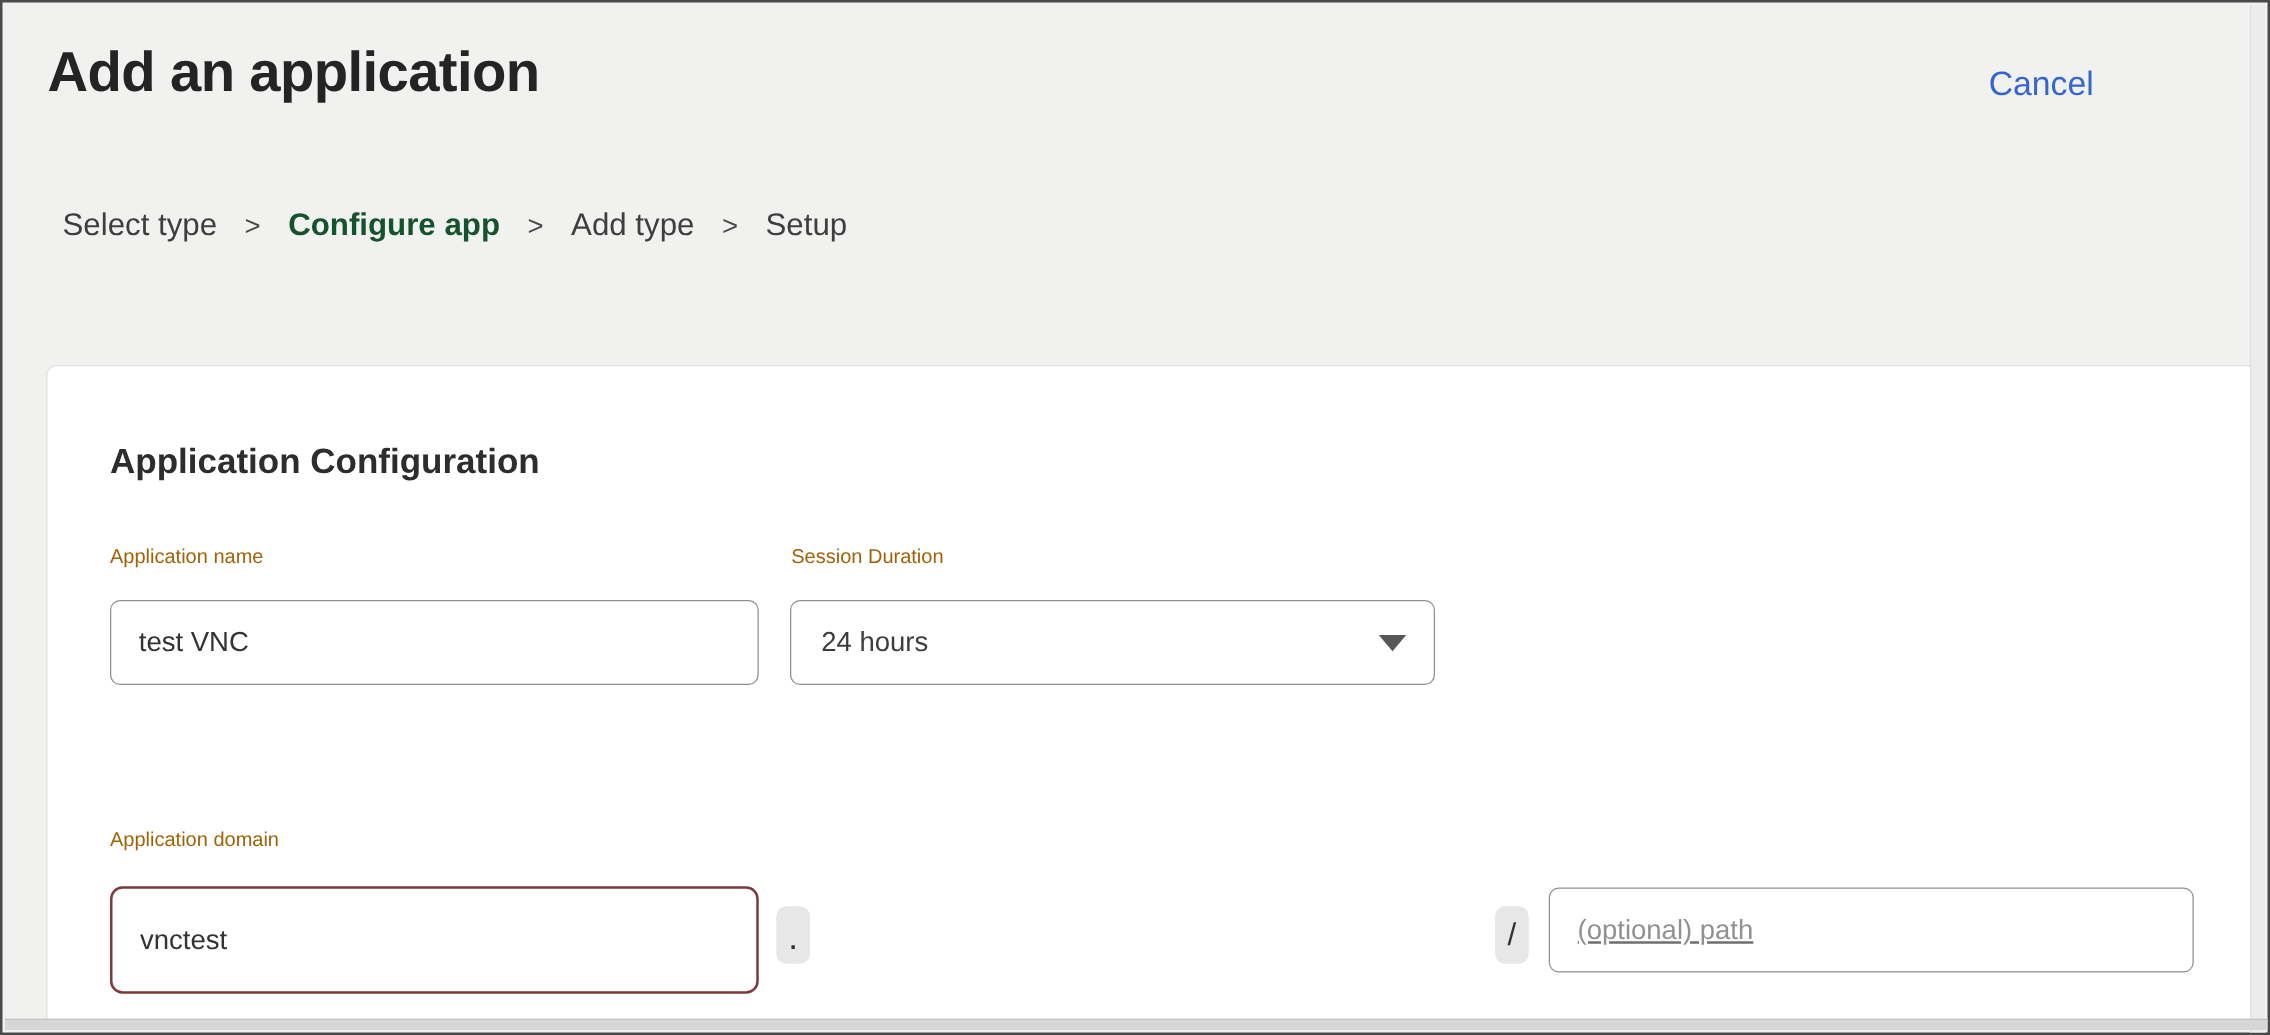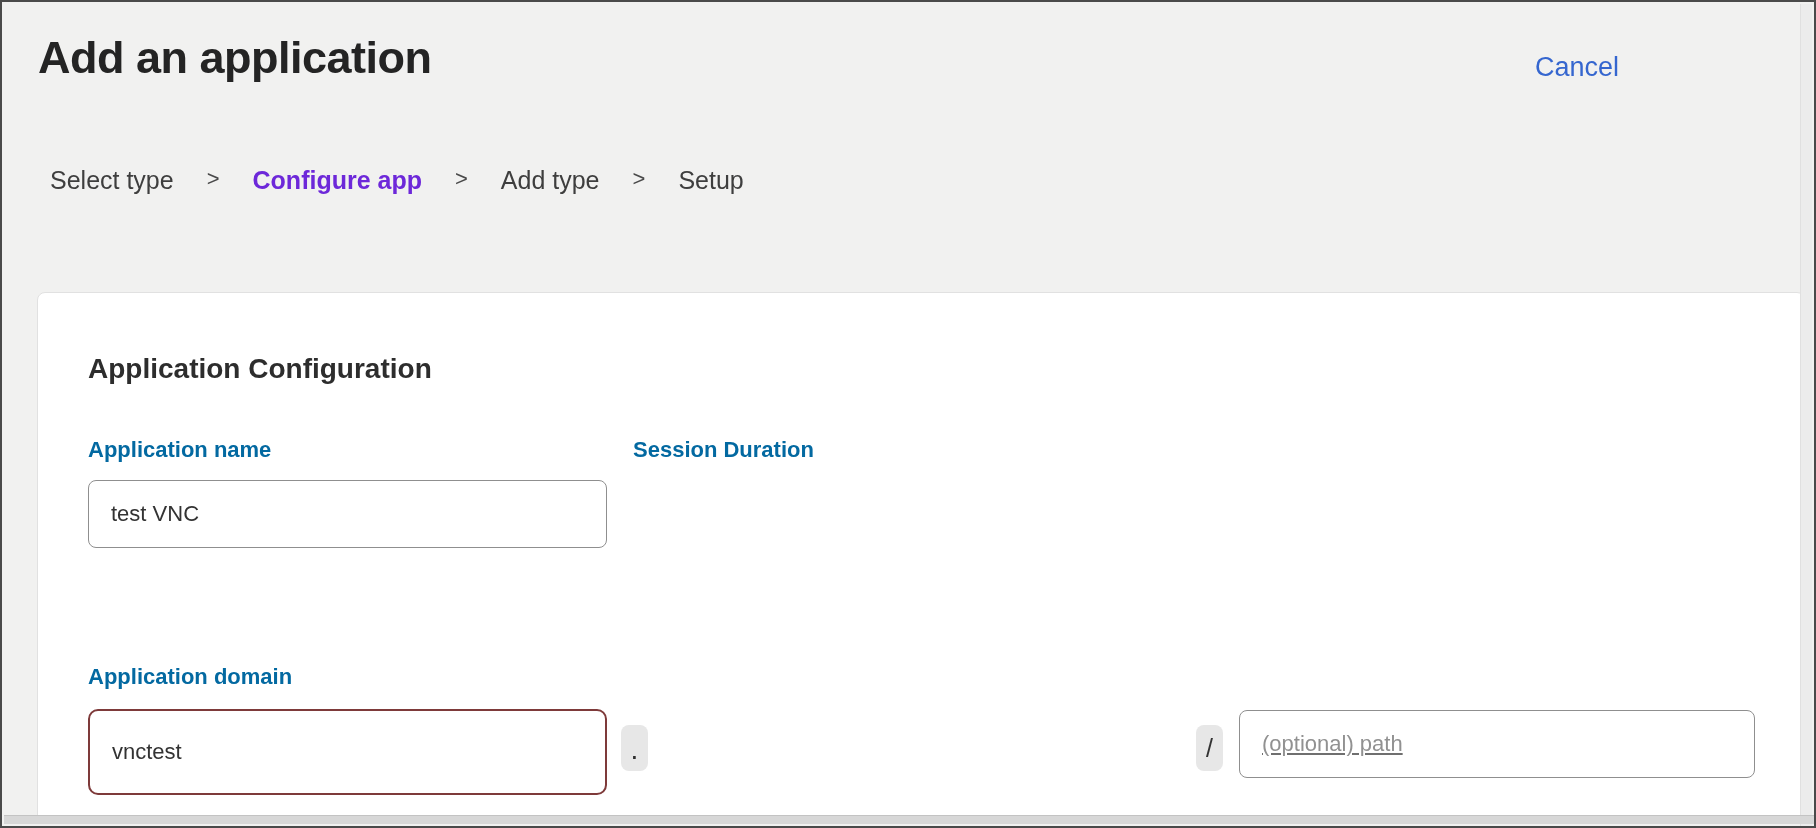--- a/index.html
+++ b/index.html
@@ -15,56 +15,56 @@
     overflow: hidden;
   }
 
   
   .page-title {
     position: absolute; left: 36px; top: 30px;
     font-size: 45px; font-weight: 700; color: #242424;
     letter-spacing: -0.5px;
   }
   .cancel-link {
-    position: absolute; left: 1525px; top: 50px; width: 100px;
+    position: absolute; left: 1581px; top: 50px; width: 100px;
     font-size: 27px; color: #3566cf; text-align: center;
     cursor: pointer; background: none; border: none;
     font-family: "Liberation Sans", sans-serif;
   }
   .next-button {
     position: absolute; left: 1661px; top: 45px; width: 142px; height: 55px;
     background: #0d4fc4; color: #ffffff; font-size: 25px;
     border: none; border-radius: 7px; cursor: pointer;
     font-family: "Liberation Sans", sans-serif;
   }
 
   
   .steps {
     position: absolute; left: 48px; top: 164px;
-    display: flex; align-items: flex-start; gap: 33px;
+    display: flex; align-items: center; gap: 22px;
     font-size: 25px; color: #3e3e3e;
   }
   .step { cursor: pointer; }
-  .step.current { font-weight: 700; color: #6d28d9; }
+  .step.current { font-weight: 700; color: #14532d; }
   .step-sep { color: #4a4a4a; font-size: 22px; }
 
   
   .card {
     position: absolute; left: 35px; top: 290px; width: 1768px; height: 530px;
     background: #ffffff;
     border: 1px solid #e1e1e1;
     border-radius: 8px 8px 0 0;
   }
   .section-title {
     position: absolute; left: 50px; top: 60px;
     font-size: 28px; font-weight: 700; color: #2d2d2d; text-align: center;
   }
   .field-label {
     position: absolute;
-    font-size: 22px; font-weight: 700; color: #0369a1;
+    font-size: 16px; font-weight: 400; color: #a16207;
   }
   .lbl-name     { left: 50px;  top: 144px; }
   .lbl-session  { left: 595px; top: 144px; }
   .lbl-domain   { left: 50px;  top: 371px; }
 
   .text-input {
     position: absolute;
     border: 1.5px solid #8f8f8f; border-radius: 8px;
     font-size: 22px; color: #333333; padding: 0 22px;
     font-family: "Liberation Sans", sans-serif;
@@ -136,20 +136,24 @@
 
   <section class="card">
 
     <h2 class="section-title">Application Configuration</h2>
 
     <label class="field-label lbl-name">Application name</label>
     <label class="field-label lbl-session">Session Duration</label>
 
     <input type="text" class="text-input inp-name" value="test VNC" style="">
 
+    <div class="select-box sel-session">
+      <span>24 hours</span>
+      <span class="caret-down"></span>
+    </div>
 
     <label class="field-label lbl-domain">Application domain</label>
 
     <input type="text" class="text-input inp-subdomain" value="vnctest" style="">
 
     <span class="sep-chip chip-dot">.</span>
 
 
     <span class="sep-chip chip-slash">/</span>
 

